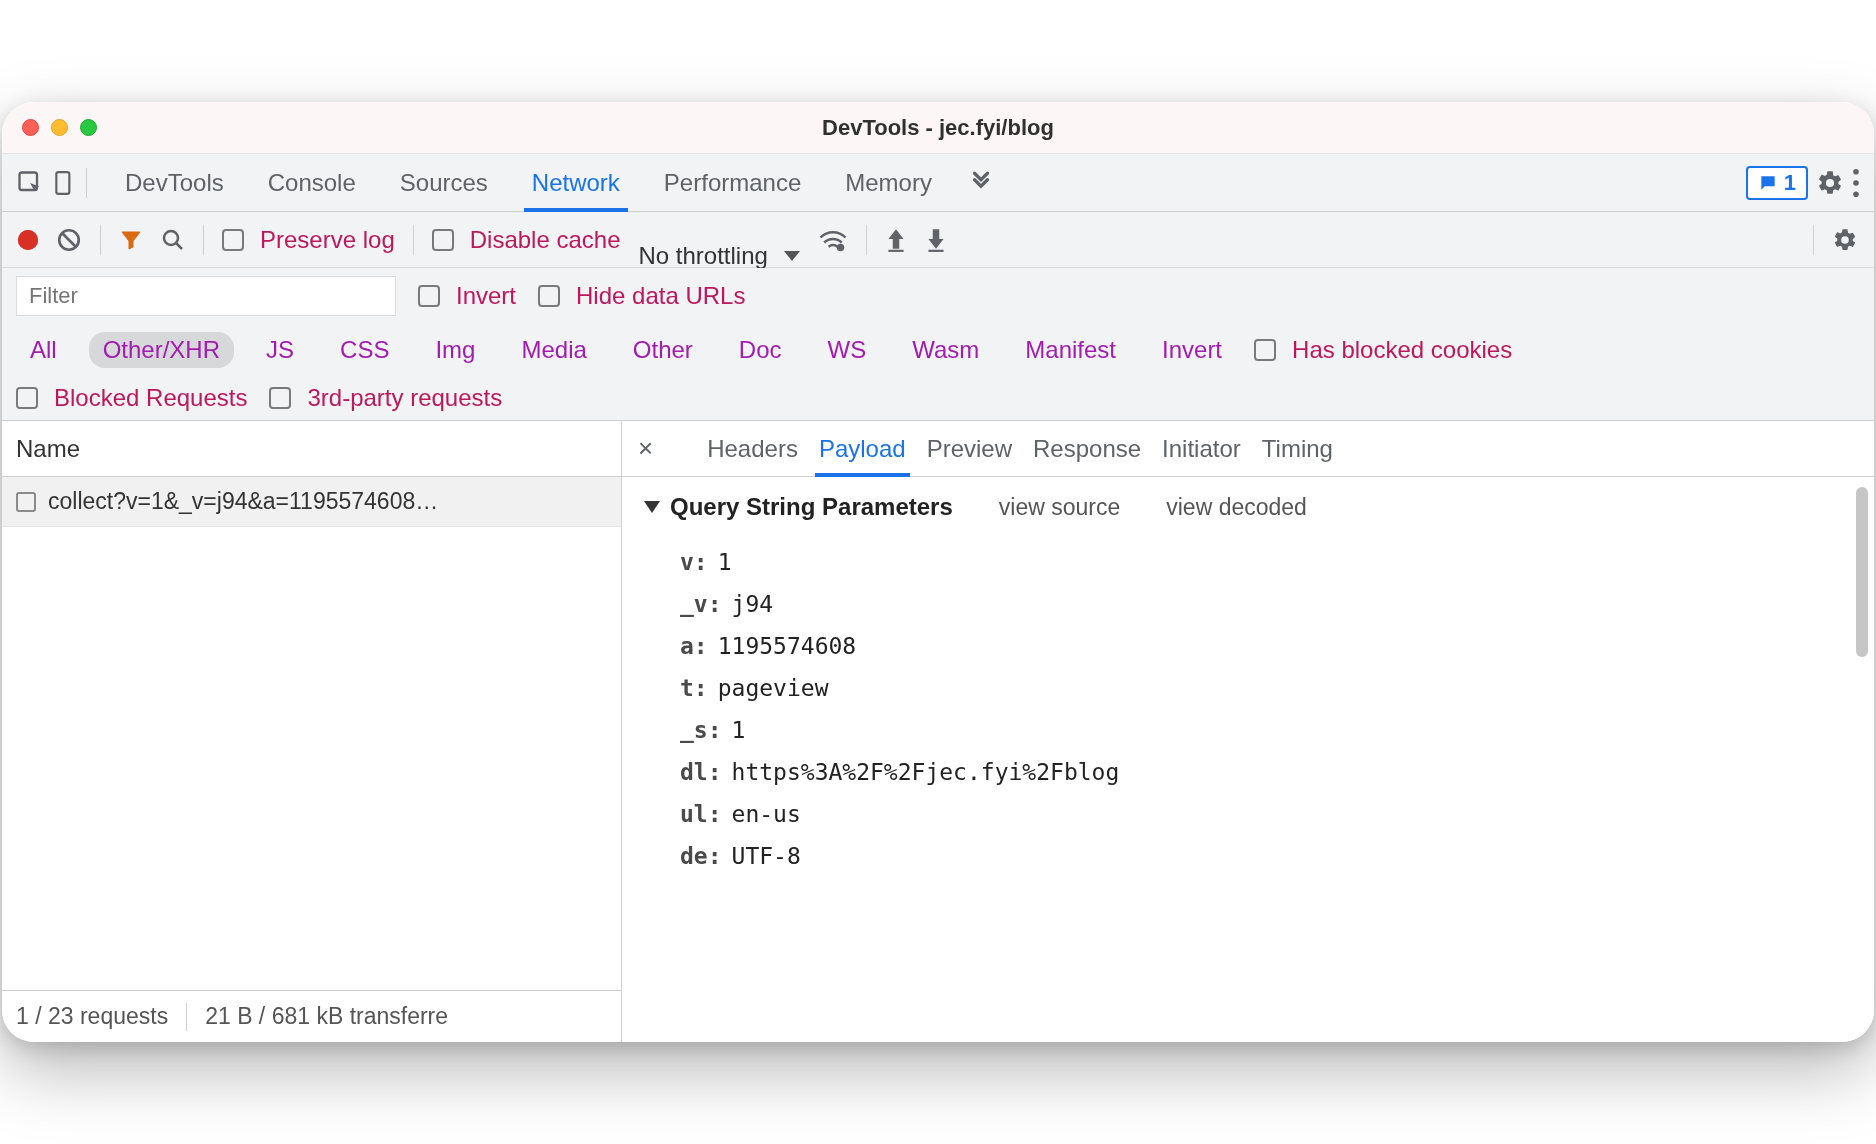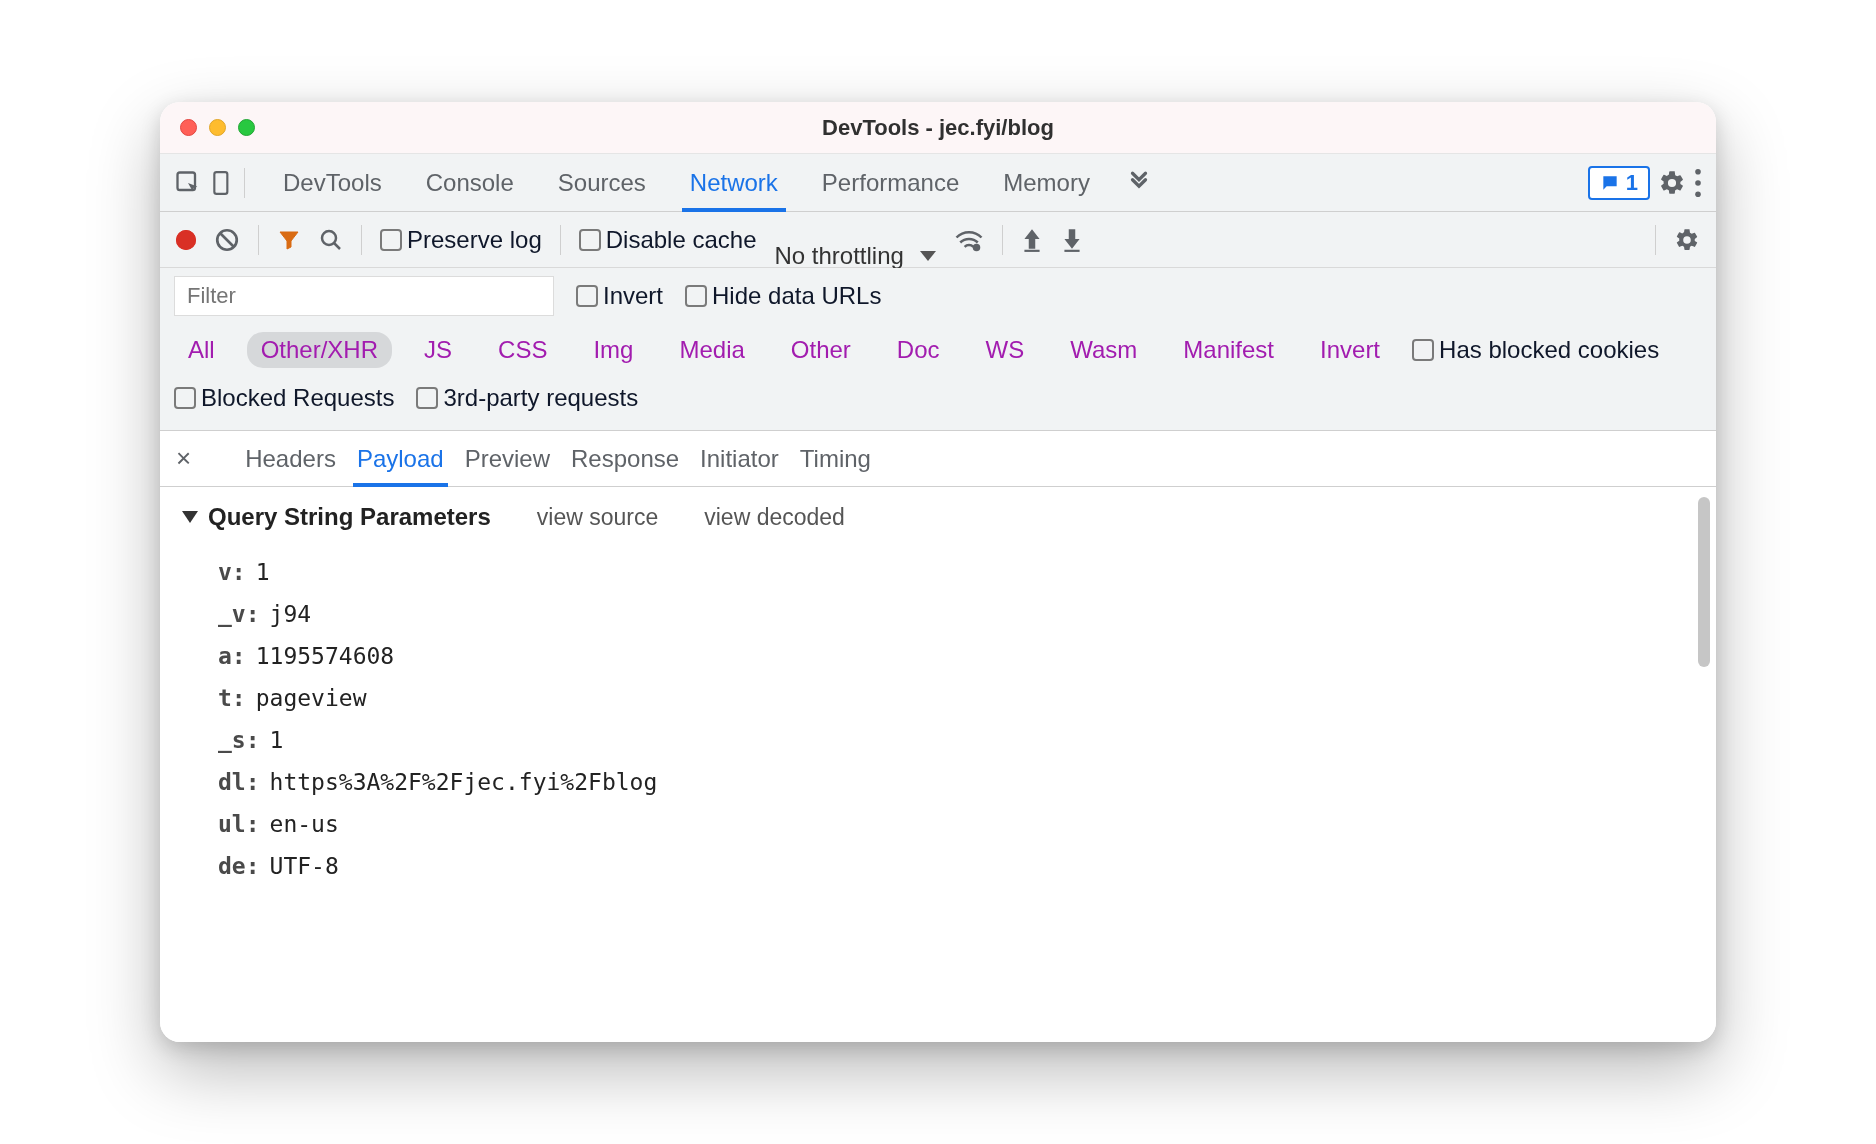--- a/index.html
+++ b/index.html
@@ -7,24 +7,24 @@
     width: 1876px;
     height: 1144px;
     background: #fff;
     font-family: -apple-system, BlinkMacSystemFont, "Segoe UI", Helvetica, Arial, sans-serif;
   }
   .stage {
     width: 1876px; height: 1144px;
     display:flex; align-items:center; justify-content:center;
   }
   .window {
-    width: 1556px;
+    width: 1872px;
     height: 940px;
     background: #fff;
-    border-radius: 20px;
+    border-radius: 32px;
     box-shadow: 0 28px 70px rgba(0,0,0,0.28), 0 6px 20px rgba(0,0,0,0.15);
     overflow: hidden;
     display:flex; flex-direction:column;
     position:relative;
   }
   
   .titlebar {
     height: 52px;
     background: #fdf6f7;
     border-bottom: 1px solid #e5e5e5;
@@ -78,35 +78,34 @@
     height:56px; background:#f1f3f4; border-bottom:1px solid #d9d9d9;
     display:flex; align-items:center; gap:18px; padding:0 16px;
     color:#444; font-size:24px;
     flex:0 0 auto;
   }
   .record-dot { width:20px; height:20px; border-radius:50%; background:#d93025; box-shadow:0 0 0 2px #d93025 inset; }
   .sep { width:1px; height:30px; background:#cfcfcf; }
   .checkbox {
     width:22px; height:22px; border:2px solid #7a7a7a; border-radius:4px; display:inline-block; flex:0 0 auto;
   }
-  .check-label { display:flex; align-items:center; gap:5px; color:#0f172a; cursor:pointer; }
+  .check-label { display:flex; align-items:center; gap:16px; color:#be185d; cursor:pointer; }
   .select {
     display:flex; align-items:center; gap:16px; color:#333; cursor:pointer;margin-top:32px;
   }
   .tri-down {
     width:0;height:0;border-left:8px solid transparent;border-right:8px solid transparent;border-top:10px solid #555;
   }
 
   
   .filters {
     background:#f1f3f4;
     border-bottom:1px solid #cfcfcf;
     flex:0 0 auto;
     font-size:24px; color:#333;
-    padding-bottom:10px;
   }
   .filter-row { display:flex; align-items:center; gap:22px; padding:8px 14px; flex-wrap:wrap;}
   .filter-input {
     width:380px; height:40px; background:#fff; border:1px solid #dcdcdc;
     font-size:22px; padding:0 12px; color:#555;
   }
   .type-pill {
     padding:4px 14px; border-radius:16px; cursor:pointer; color:#a21caf;
   }
   .type-pill.active { background:#d6d8da; }
@@ -332,20 +331,36 @@
           <span>Blocked Requests</span>
         </label>
         <label class="check-label">
           <span class="checkbox"></span>
           <span>3rd-party requests</span>
         </label>
       </div>
     </div>
 
     <div class="main">
+      <div class="left">
+        <div class="left-header">
+          <span>Name</span>
+        </div>
+        <div class="req-list" id="req-list">
+            <div class="req-row">
+              <span class="mini-check"></span>
+              <span class="req-name">collect?v=1&amp;_v=j94&amp;a=1195574608…</span>
+            </div>
+          </div>
+        <div class="left-footer">
+          <span>1 / 23 requests</span>
+          <span class="vsep"></span>
+          <span>21 B / 681 kB transferre</span>
+        </div>
+      </div>
 
       <div class="right">
         <div class="detail-tabs">
           <span class="close-x">×</span>
           <div id="detail-tabs" style="display:flex;gap:21px;height:100%">
               <div class="dt">Headers</div>
               <div class="dt active">Payload</div>
               <div class="dt">Preview</div>
               <div class="dt">Response</div>
               <div class="dt">Initiator</div>

